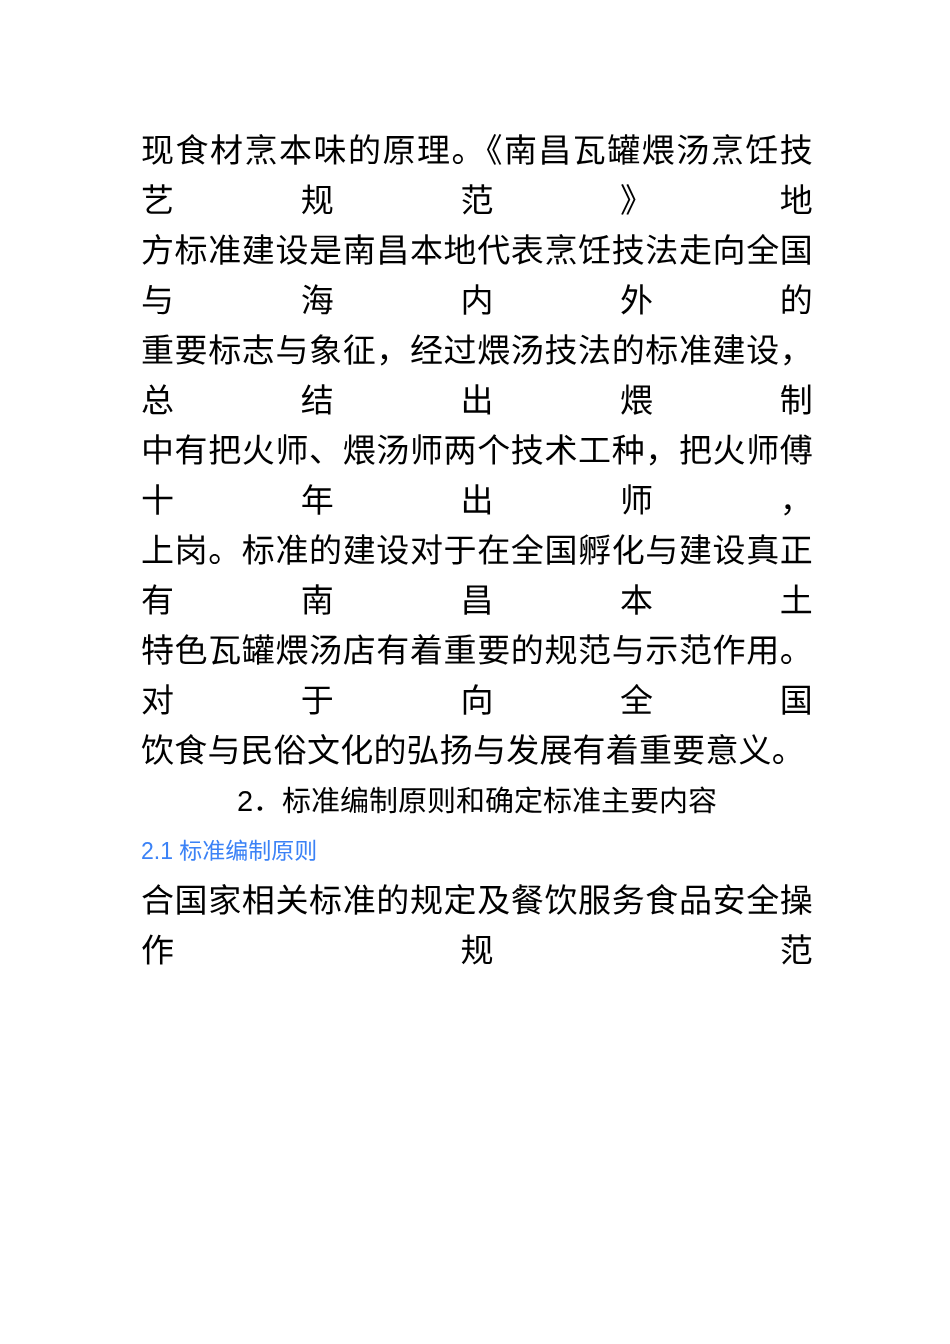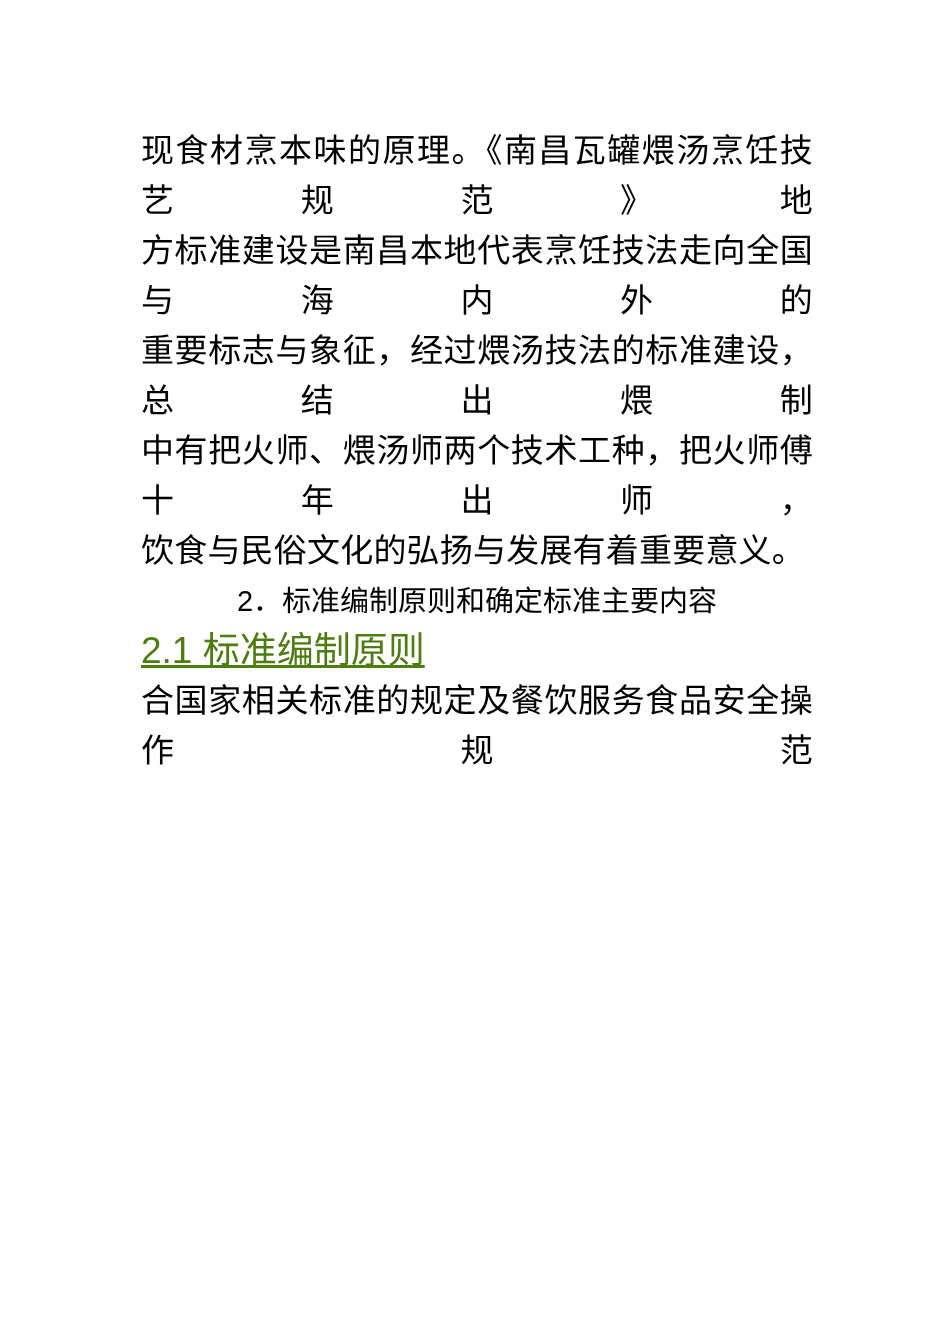--- a/index.html
+++ b/index.html
@@ -71,38 +71,39 @@
     display: block;
     font-size: 29px;
     line-height: 50px;
     white-space: nowrap;
     color: #000000;
     text-align: center;
   }
 
   .heading-sub {
     display: block;
-    font-size: 37px;
+    font-size: 23px;
     line-height: 50px;
     white-space: nowrap;
-    color: #4d7c0f;
-    text-decoration: underline;
+    color: #3b82f6;
   }
 </style>
 </head>
 <body>
 
 <div class="page">
   <div class="text-column">
 
     <div class="para">
       <span class="line justify">现食材烹本味的原理。《南昌瓦罐煨汤烹饪技艺规范》地</span>
       <span class="line justify">方标准建设是南昌本地代表烹饪技法走向全国与海内外的</span>
       <span class="line justify">重要标志与象征，经过煨汤技法的标准建设，总结出煨制</span>
       <span class="line justify">中有把火师、煨汤师两个技术工种，把火师傅十年出师，</span>
+      <span class="line justify">上岗。标准的建设对于在全国孵化与建设真正有南昌本土</span>
+      <span class="line justify">特色瓦罐煨汤店有着重要的规范与示范作用。对于向全国</span>
       <span class="line">饮食与民俗文化的弘扬与发展有着重要意义。</span>
     </div>
 
     <div>
       <span class="heading indent1">2．标准编制原则和确定标准主要内容</span>
     </div>
 
     <div>
       <span class="heading-sub">2.1 标准编制原则</span>
     </div>

